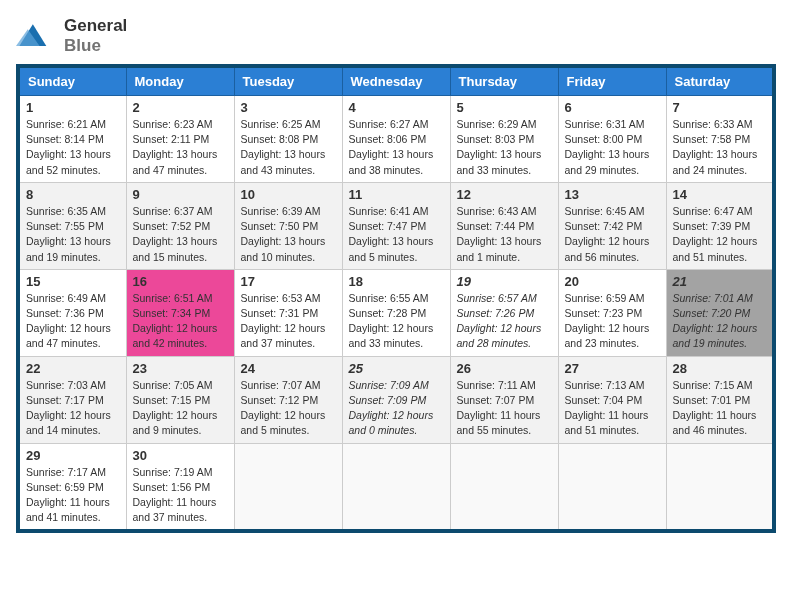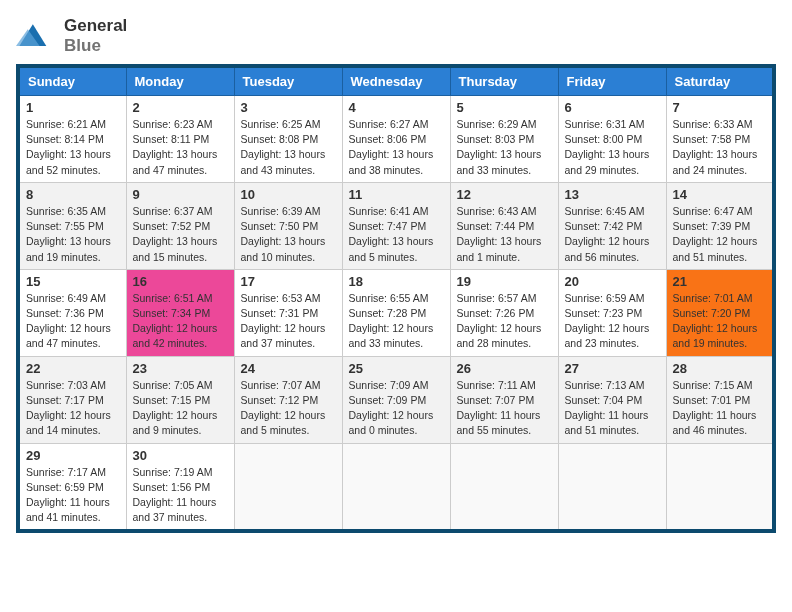--- a/index.html
+++ b/index.html
@@ -90,21 +90,21 @@
       </tr>
   </thead>
   <tbody id="calendar-body">
   <tr>
         <td style="background: rgb(255, 255, 255);">
           <span class="day-num">1</span>
           <div class="day-info"><span>Sunrise: 6:21 AM</span><br><span>Sunset: 8:14 PM</span><br><span>Daylight: 13 hours</span><br><span>and 52 minutes.</span></div>
         </td>
         <td style="background: rgb(255, 255, 255);">
           <span class="day-num">2</span>
-          <div class="day-info"><span>Sunrise: 6:23 AM</span><br><span>Sunset: 8:11 PM</span><br><span>Daylight: 13 hours</span><br><span>and 47 minutes.</span></div>
+          <div class="day-info"><span>Sunrise: 6:23 AM</span><br><span>Sunset: 2:11 PM</span><br><span>Daylight: 13 hours</span><br><span>and 47 minutes.</span></div>
         </td>
         <td style="background: rgb(255, 255, 255);">
           <span class="day-num">3</span>
           <div class="day-info"><span>Sunrise: 6:25 AM</span><br><span>Sunset: 8:08 PM</span><br><span>Daylight: 13 hours</span><br><span>and 43 minutes.</span></div>
         </td>
         <td style="background: rgb(255, 255, 255);">
           <span class="day-num">4</span>
           <div class="day-info"><span>Sunrise: 6:27 AM</span><br><span>Sunset: 8:06 PM</span><br><span>Daylight: 13 hours</span><br><span>and 38 minutes.</span></div>
         </td>
         <td style="background: rgb(255, 255, 255);">
@@ -160,47 +160,47 @@
           <div class="day-info"><span>Sunrise: 6:51 AM</span><br><span>Sunset: 7:34 PM</span><br><span>Daylight: 12 hours</span><br><span>and 42 minutes.</span></div>
         </td>
         <td style="background: rgb(255, 255, 255);">
           <span class="day-num">17</span>
           <div class="day-info"><span>Sunrise: 6:53 AM</span><br><span>Sunset: 7:31 PM</span><br><span>Daylight: 12 hours</span><br><span>and 37 minutes.</span></div>
         </td>
         <td style="background: rgb(255, 255, 255);">
           <span class="day-num">18</span>
           <div class="day-info"><span>Sunrise: 6:55 AM</span><br><span>Sunset: 7:28 PM</span><br><span>Daylight: 12 hours</span><br><span>and 33 minutes.</span></div>
         </td>
-        <td style="background: rgb(255, 255, 255);">
+        <td style="background: rgb(255, 255, 255); font-style: italic;">
           <span class="day-num">19</span>
           <div class="day-info"><span>Sunrise: 6:57 AM</span><br><span>Sunset: 7:26 PM</span><br><span>Daylight: 12 hours</span><br><span>and 28 minutes.</span></div>
         </td>
         <td style="background: rgb(255, 255, 255);">
           <span class="day-num">20</span>
           <div class="day-info"><span>Sunrise: 6:59 AM</span><br><span>Sunset: 7:23 PM</span><br><span>Daylight: 12 hours</span><br><span>and 23 minutes.</span></div>
         </td>
-        <td style="background: #f97316;">
+        <td style="background: #a3a3a3; font-style: italic;">
           <span class="day-num">21</span>
           <div class="day-info"><span>Sunrise: 7:01 AM</span><br><span>Sunset: 7:20 PM</span><br><span>Daylight: 12 hours</span><br><span>and 19 minutes.</span></div>
         </td>
       </tr>
       <tr>
         <td style="background: rgb(242, 242, 242);">
           <span class="day-num">22</span>
           <div class="day-info"><span>Sunrise: 7:03 AM</span><br><span>Sunset: 7:17 PM</span><br><span>Daylight: 12 hours</span><br><span>and 14 minutes.</span></div>
         </td>
         <td style="background: rgb(242, 242, 242);">
           <span class="day-num">23</span>
           <div class="day-info"><span>Sunrise: 7:05 AM</span><br><span>Sunset: 7:15 PM</span><br><span>Daylight: 12 hours</span><br><span>and 9 minutes.</span></div>
         </td>
         <td style="background: rgb(242, 242, 242);">
           <span class="day-num">24</span>
           <div class="day-info"><span>Sunrise: 7:07 AM</span><br><span>Sunset: 7:12 PM</span><br><span>Daylight: 12 hours</span><br><span>and 5 minutes.</span></div>
         </td>
-        <td style="background: rgb(242, 242, 242);">
+        <td style="background: rgb(242, 242, 242); font-style: italic;">
           <span class="day-num">25</span>
           <div class="day-info"><span>Sunrise: 7:09 AM</span><br><span>Sunset: 7:09 PM</span><br><span>Daylight: 12 hours</span><br><span>and 0 minutes.</span></div>
         </td>
         <td style="background: rgb(242, 242, 242);">
           <span class="day-num">26</span>
           <div class="day-info"><span>Sunrise: 7:11 AM</span><br><span>Sunset: 7:07 PM</span><br><span>Daylight: 11 hours</span><br><span>and 55 minutes.</span></div>
         </td>
         <td style="background: rgb(242, 242, 242);">
           <span class="day-num">27</span>
           <div class="day-info"><span>Sunrise: 7:13 AM</span><br><span>Sunset: 7:04 PM</span><br><span>Daylight: 11 hours</span><br><span>and 51 minutes.</span></div>

